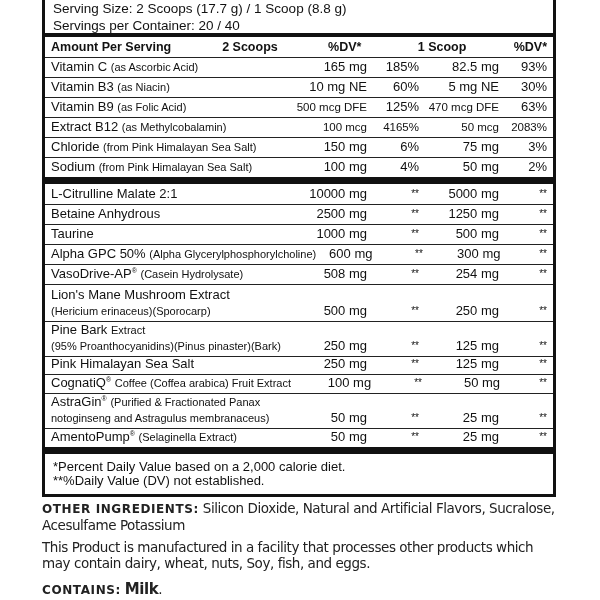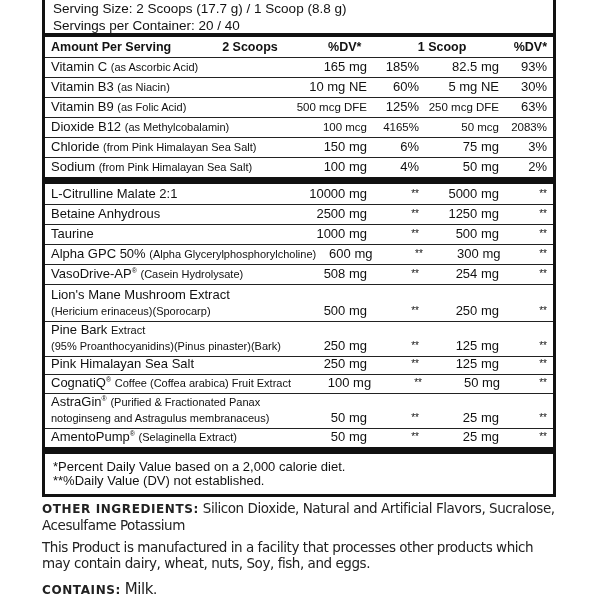--- a/index.html
+++ b/index.html
@@ -19,21 +19,21 @@
   .c-a.sm, .c-c.sm { font-size:11.5px; }
   .c-b.pct-sm, .c-d.pct-sm { font-size:11.5px; }
   .star { font-size:10px; vertical-align:top; }
   .r1 { height:20px; padding-bottom:2px; }
   .r2 { height:35px; padding-bottom:2px; }
   .nm2 { display:flex; flex-direction:column; }
   .foot { border-top:none; padding:6px 23px 6px 8px; font-size:13px; line-height:14px; }
   .below { position:absolute; left:42px; top:500px; width:520px; font-family:"DejaVu Sans", sans-serif; font-size:13.5px; line-height:16px; color:#222; letter-spacing:-0.45px; }
   .below p { margin:0 0 6px 0; }
   .lbl { font-weight:bold; letter-spacing:0.6px; font-size:12px; }
-  .milk { font-weight:normal; font-size:15px; }
+  .milk { font-weight:bold; font-size:15px; }
 </style>
 </head>
 <body>
 
 <div class="panel">
   <div class="serving">
     <div>Serving Size: 2 Scoops (17.7 g) / 1 Scoop (8.8 g)</div>
     <div>Servings per Container: 20 / 40</div>
   </div>
   <div class="thick" style="height:4px"></div>
@@ -57,25 +57,25 @@
     <span class="c-name"><span>Vitamin B3</span> <span class="sub">(as Niacin)</span></span>
     <span class="c-a">10 mg NE</span>
     <span class="c-b">60%</span>
     <span class="c-c">5 mg NE</span>
     <span class="c-d">30%</span>
   </div>
   <div class="row r1">
     <span class="c-name"><span>Vitamin B9</span> <span class="sub">(as Folic Acid)</span></span>
     <span class="c-a sm">500 mcg DFE</span>
     <span class="c-b">125%</span>
-    <span class="c-c sm">250 mcg DFE</span>
+    <span class="c-c sm">470 mcg DFE</span>
     <span class="c-d">63%</span>
   </div>
   <div class="row r1">
-    <span class="c-name"><span>Dioxide B12</span> <span class="sub">(as Methylcobalamin)</span></span>
+    <span class="c-name"><span>Extract B12</span> <span class="sub">(as Methylcobalamin)</span></span>
     <span class="c-a sm">100 mcg</span>
     <span class="c-b pct-sm">4165%</span>
     <span class="c-c sm">50 mcg</span>
     <span class="c-d pct-sm">2083%</span>
   </div>
   <div class="row r1">
     <span class="c-name"><span>Chloride</span> <span class="sub">(from Pink Himalayan Sea Salt)</span></span>
     <span class="c-a">150 mg</span>
     <span class="c-b">6%</span>
     <span class="c-c">75 mg</span>

